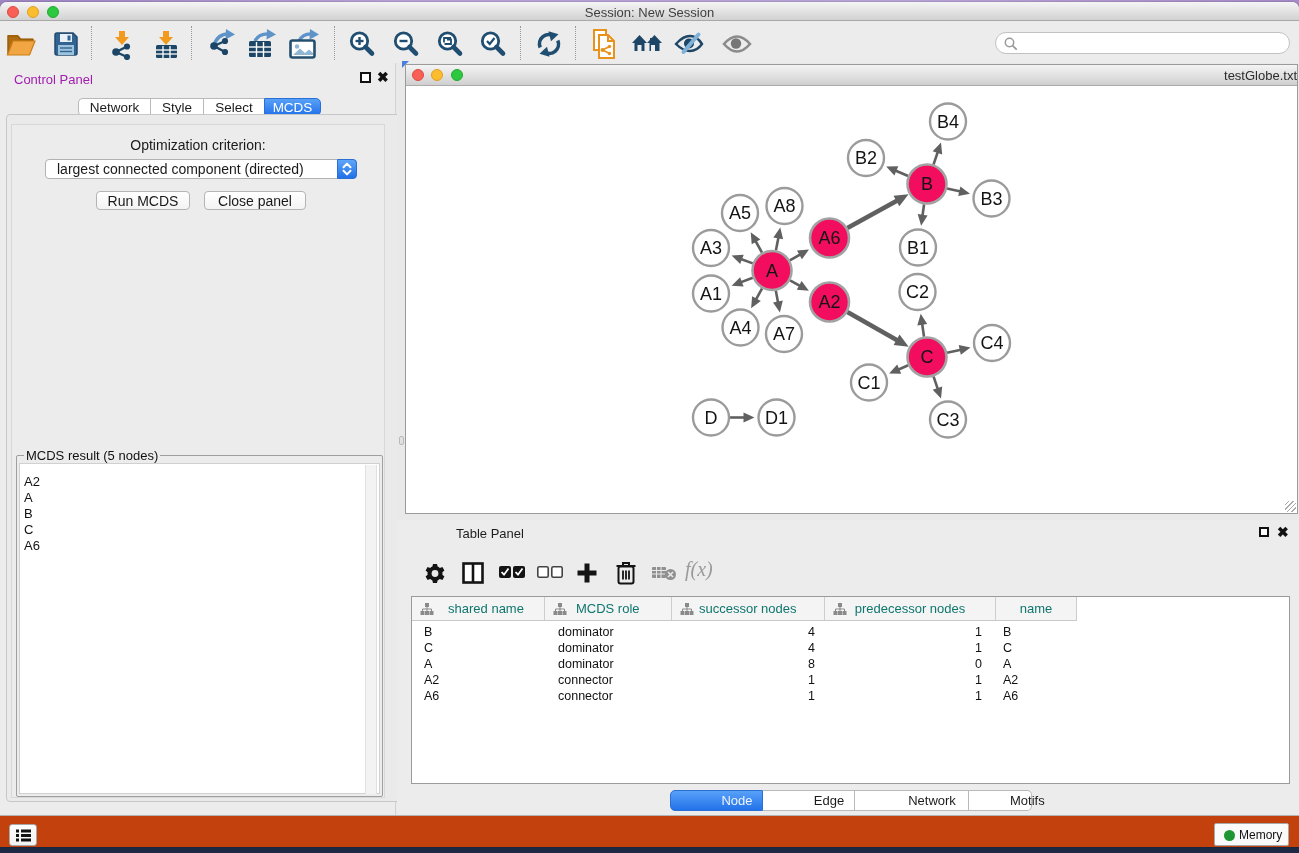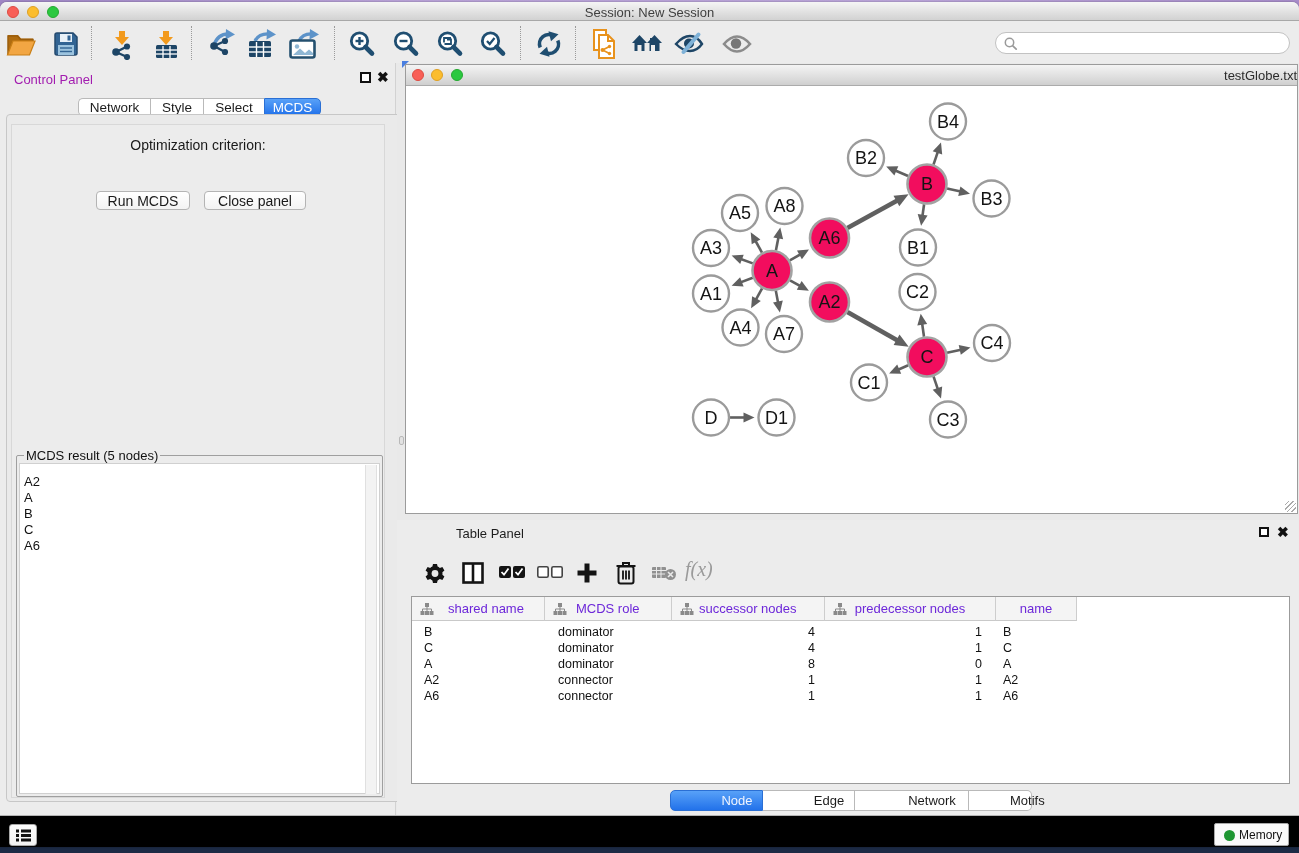--- a/index.html
+++ b/index.html
@@ -66,36 +66,36 @@
   #nettitle .t3 { left:45px; top:4px; background:#2bc840; border:0.5px solid #24a930; }
   #nettitle .tt { position:absolute; top:3px; width:100%; text-align:right; font-size:13px; color:#2c2c2c; }
   #grip { position:absolute; right:1px; bottom:1px; width:11px; height:11px;
      background:repeating-linear-gradient(135deg, transparent 0 2.2px, #aaa 2.2px 3.2px); }
   
   #tpanel { position:absolute; left:0; top:457px; width:902px; height:296px; background:#ececec; }
   #tpanel .hdr { position:absolute; left:19px; top:6px; font-size:13px; color:#1d1d1d;margin-left:40px; }
   #ttool { position:absolute; left:14px; top:28px; width:876px; height:40px; }
   #tbox { position:absolute; left:14px; top:76px; width:879px; height:188px;
      border:1px solid #9b9b9b; background:#fff; }
-  #thead { position:absolute; left:0; top:0; width:100%; height:24px; font-size:13px; color:#6d28d9; }
+  #thead { position:absolute; left:0; top:0; width:100%; height:24px; font-size:13px; color:#0f766e; }
   .hcell { position:absolute; top:0; height:24px; background:#f4f4f4; border-right:1px solid #cdcdcd;
      border-bottom:1px solid #c9c9c9; }
   .hcell .lbl { position:absolute; top:4px; width:100%; text-align:center; }
   .trow { position:absolute; left:0; width:100%; height:16px; font-size:12.5px; color:#111; }
   .trow span { position:absolute; top:1px; }
   
   #btabs { position:absolute; left:273px; top:270px; height:21px; display:flex; }
   #btabs .tab { height:21px; font-size:13px; color:#1c1c1c; background:#fff;
      border:1px solid #b9b9b9; border-left:none; text-align:center; line-height:20px;padding-left:41px; }
   #btabs .tab.sel { background:linear-gradient(#58a1f8,#2272ea); color:#eef4ff;
      border:1px solid #2a6fd4; border-radius:5px 0 0 5px; }
   #btabs .tab.last { border-radius:0 5px 5px 0; }
   
   #statusbar { position:absolute; left:0; top:813px; width:100%; height:32px;
-     border-top:1px solid #b3b3b3; background:#000000; }
+     border-top:1px solid #b3b3b3; background:#c2410c; }
   #sbtn { position:absolute; left:9px; top:8px; width:28px; height:22px; background:linear-gradient(#fdfdfd,#f2f2f2);
      border:1px solid #a8a8a8; border-radius:3px; }
   #membtn { position:absolute; right:10px; top:7px; width:75px; height:23px; background:#fafafa;
      border:1px solid #a8a8a8; border-radius:2px; font-size:12px; color:#111; }
   #membtn .dot { position:absolute; left:9px; top:6px; width:11px; height:11px; border-radius:50%; background:#1e9632; }
   #membtn .mtxt { position:absolute; left:24px; top:4px; }
   .icon { position:absolute; top:0; }
 </style>
 </head>
 <body>
@@ -233,20 +233,28 @@
       <div class="closex" style="left:377px; top:9px;">✖</div>
       <div id="tabs">
         <div class="tab first" style="width:72px;">Network</div>
         <div class="tab" style="width:53px;">Style</div>
         <div class="tab" style="width:61px;">Select</div>
         <div class="tab sel" style="width:57px;">MCDS</div>
       </div>
       <div id="cpbox">
         <div id="cpbox2">
           <div id="optlabel">Optimization criterion:</div>
+          <div id="combo">largest connected component (directed)
+            <div class="cap">
+              <svg width="18" height="18" viewBox="0 0 18 18" style="position:absolute;left:0;top:0;">
+                <path d="M5.5 7.2 L9 3.6 L12.5 7.2" fill="none" stroke="#fff" stroke-width="2" stroke-linecap="round" stroke-linejoin="round"></path>
+                <path d="M5.5 10.8 L9 14.4 L12.5 10.8" fill="none" stroke="#fff" stroke-width="2" stroke-linecap="round" stroke-linejoin="round"></path>
+              </svg>
+            </div>
+          </div>
           <div class="btn" style="left:84px; top:66px; width:94px;">Run MCDS</div>
           <div class="btn" style="left:192px; top:66px; width:102px;">Close panel</div>
           <div id="grpbox">
             <div id="grplabel">MCDS result (5 nodes)</div>
             <div id="mlist">
               <div class="pad"></div>
                 <div class="it">A2</div>
                 <div class="it">A</div>
                 <div class="it">B</div>
                 <div class="it">C</div>

